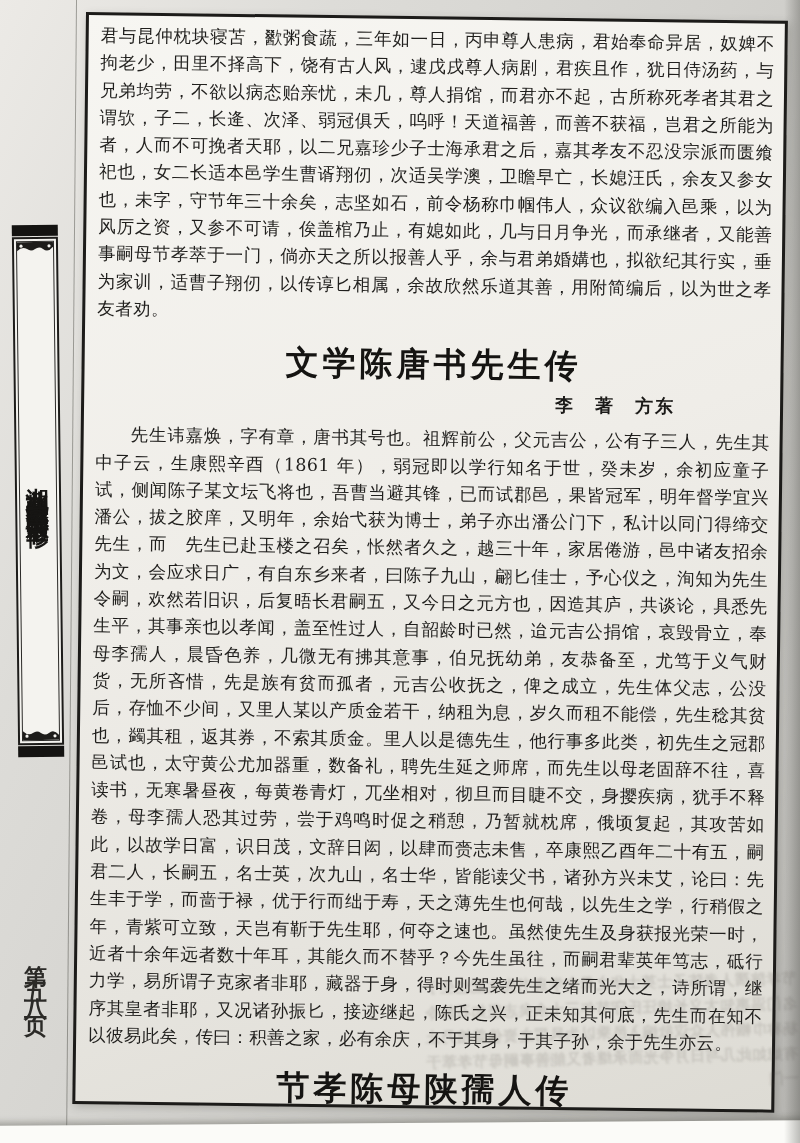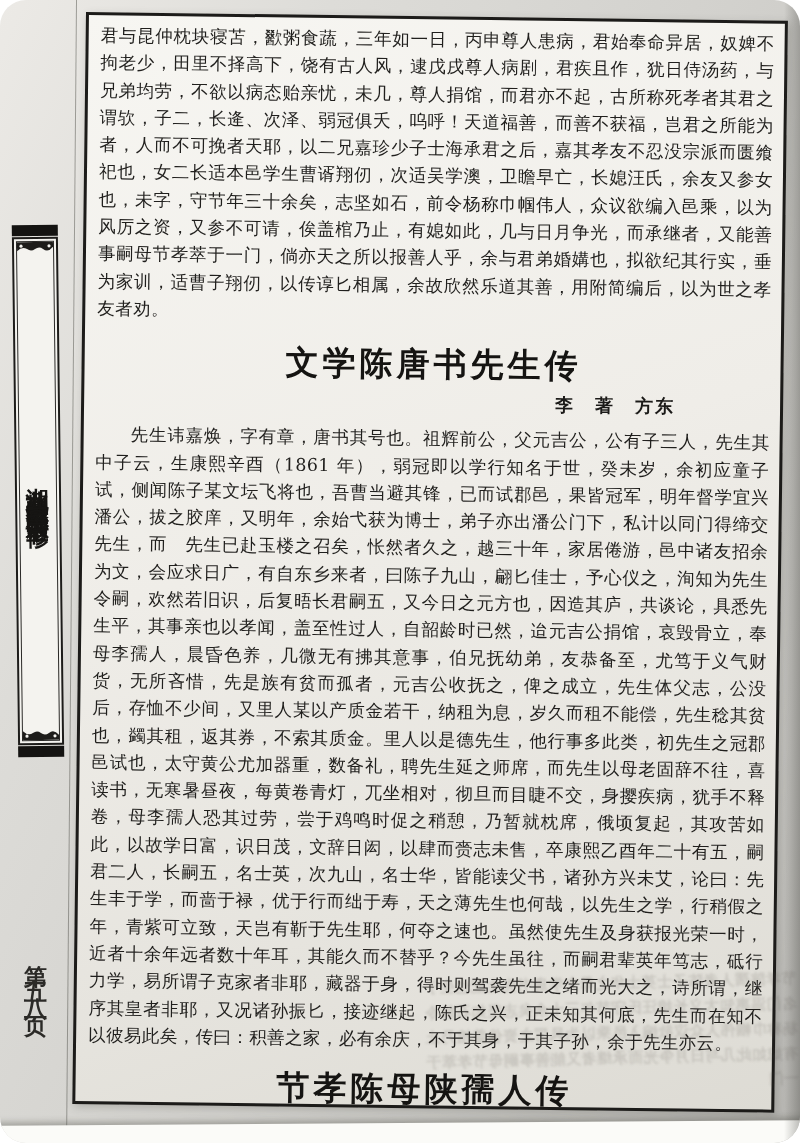--- a/index.html
+++ b/index.html
@@ -1,21 +1,20 @@
 <!DOCTYPE html>
 <html lang="zh"><head>
 <meta charset="utf-8">
 <style>
   html,body{margin:0;padding:0;}
   body{font-family:"DejaVu Serif","Liberation Serif",serif;}
 
   .photo{
     position:relative;width:800px;height:1143px;overflow:hidden;
     background:linear-gradient(115deg,#eceae6 0%,#dddcd8 25%,#d2d1cd 55%,#c3c2be 85%,#b7b6b2 100%);
-    border-radius:26px;
   }
   .photo::before{ 
     content:"";position:absolute;right:0;top:0;width:16px;height:100%;
     background:linear-gradient(to right,rgba(0,0,0,0),rgba(55,55,50,.32));z-index:6;
   }
   .fold-line{
     position:absolute;left:71px;top:-10px;width:1px;height:1170px;
     background:rgba(95,95,88,.55);transform:rotate(.5deg);z-index:2;
   }
   .bottom-edge{

